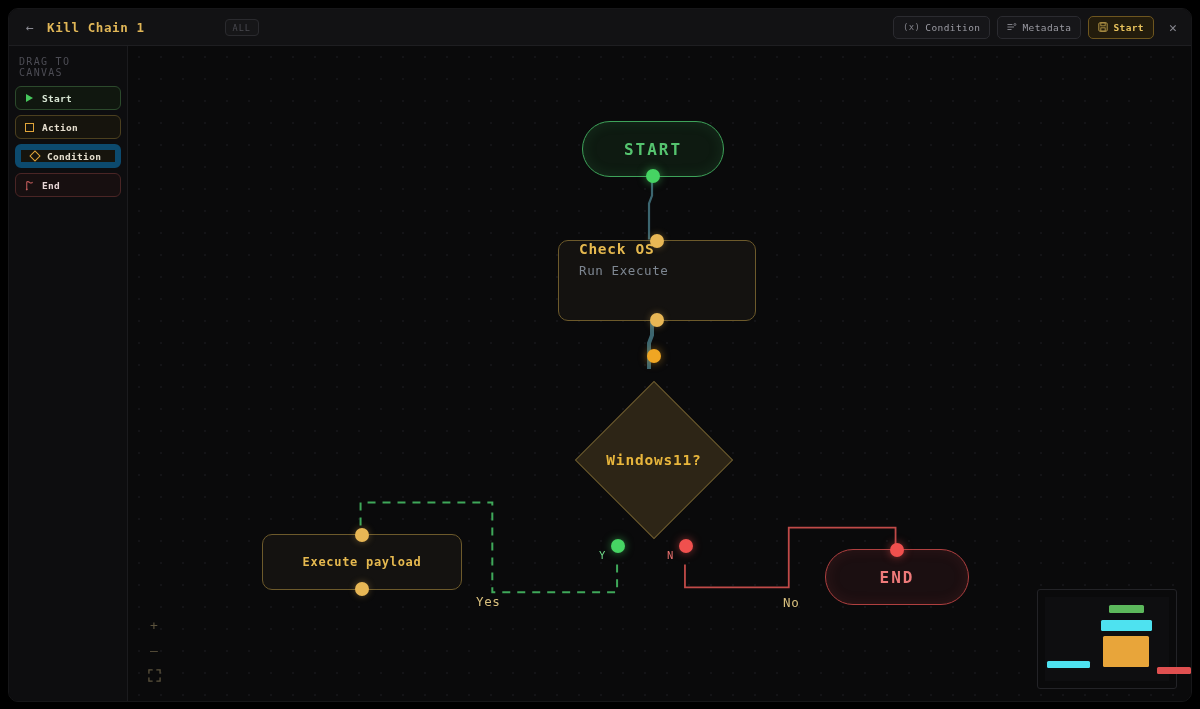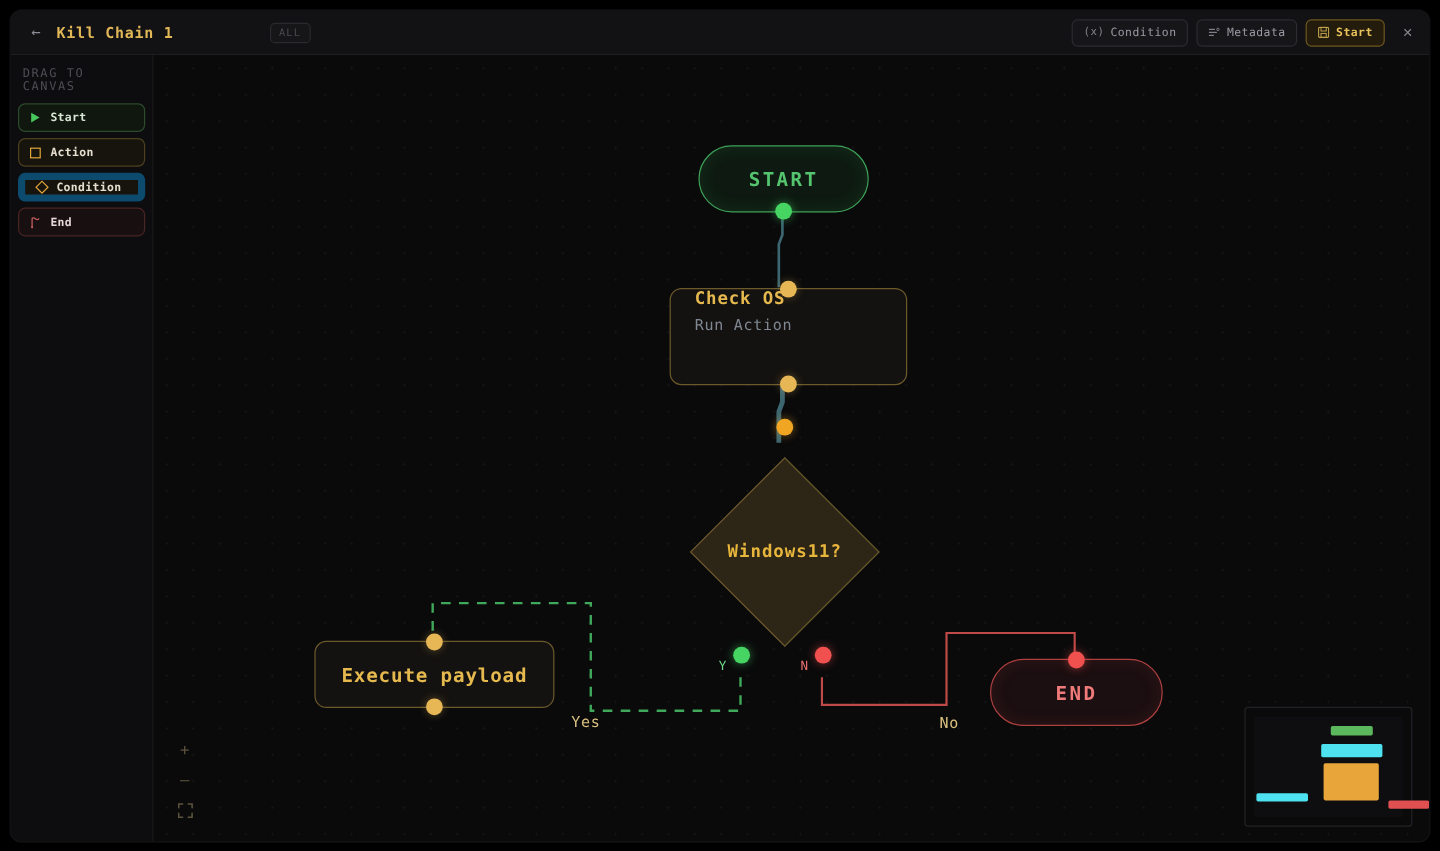--- a/index.html
+++ b/index.html
@@ -160,21 +160,21 @@
   }
   .node-action .title {
     color: #e6b94f; font-size: 14.5px; font-weight: bold; letter-spacing: .7px;
   }
   .node-action .subtitle {
     color: #7e8792; font-size: 12.5px; letter-spacing: .6px; margin-top: 6px;
   }
   #node-check-os { left: 430px; top: 194px; width: 198px; height: 81px; }
   #node-exec { left: 134px; top: 488px; width: 200px; height: 56px;
                display:flex; align-items:center; justify-content:center; padding:0; }
-  #node-exec .title { font-size: 16px; }
+  #node-exec .title { font-size: 12px; }
 
   .node-cond {
     left: 447px; top: 335px; width: 158px; height: 158px;
   }
   .diamond-shape {
     position:absolute; left:50%; top:50%;
     width: 112px; height: 112px;
     margin-left:-56px; margin-top:-56px;
     transform: rotate(45deg);
     background: #2d2516;
@@ -312,21 +312,21 @@
       <path d="M558,520 L558,543 L662,543 L662,483 L769,483 L769,503" stroke="#c04a48" stroke-width="1.8" fill="none"></path>
     </svg>
 
     <div class="node node-start" id="node-start">
       <span>START</span>
       <span class="port green" style="left:50%; top:100%;"></span>
     </div>
 
     <div class="node node-action" id="node-check-os">
       <div class="title">Check OS</div>
-      <div class="subtitle">Run Action</div>
+      <div class="subtitle">Run Execute</div>
       <span class="port amber" style="left:50%; top:0;"></span>
       <span class="port amber" style="left:50%; top:100%;"></span>
     </div>
 
     <div class="node node-cond" id="node-windows11">
       <div class="diamond-shape"></div>
       <div class="diamond-label">Windows11?</div>
       <span class="port orange" style="left:50%; top:-25px;"></span>
       <span class="port green" style="left:43px; top:165px;"></span>
       <span class="port red" style="left:111px; top:165px;"></span>

